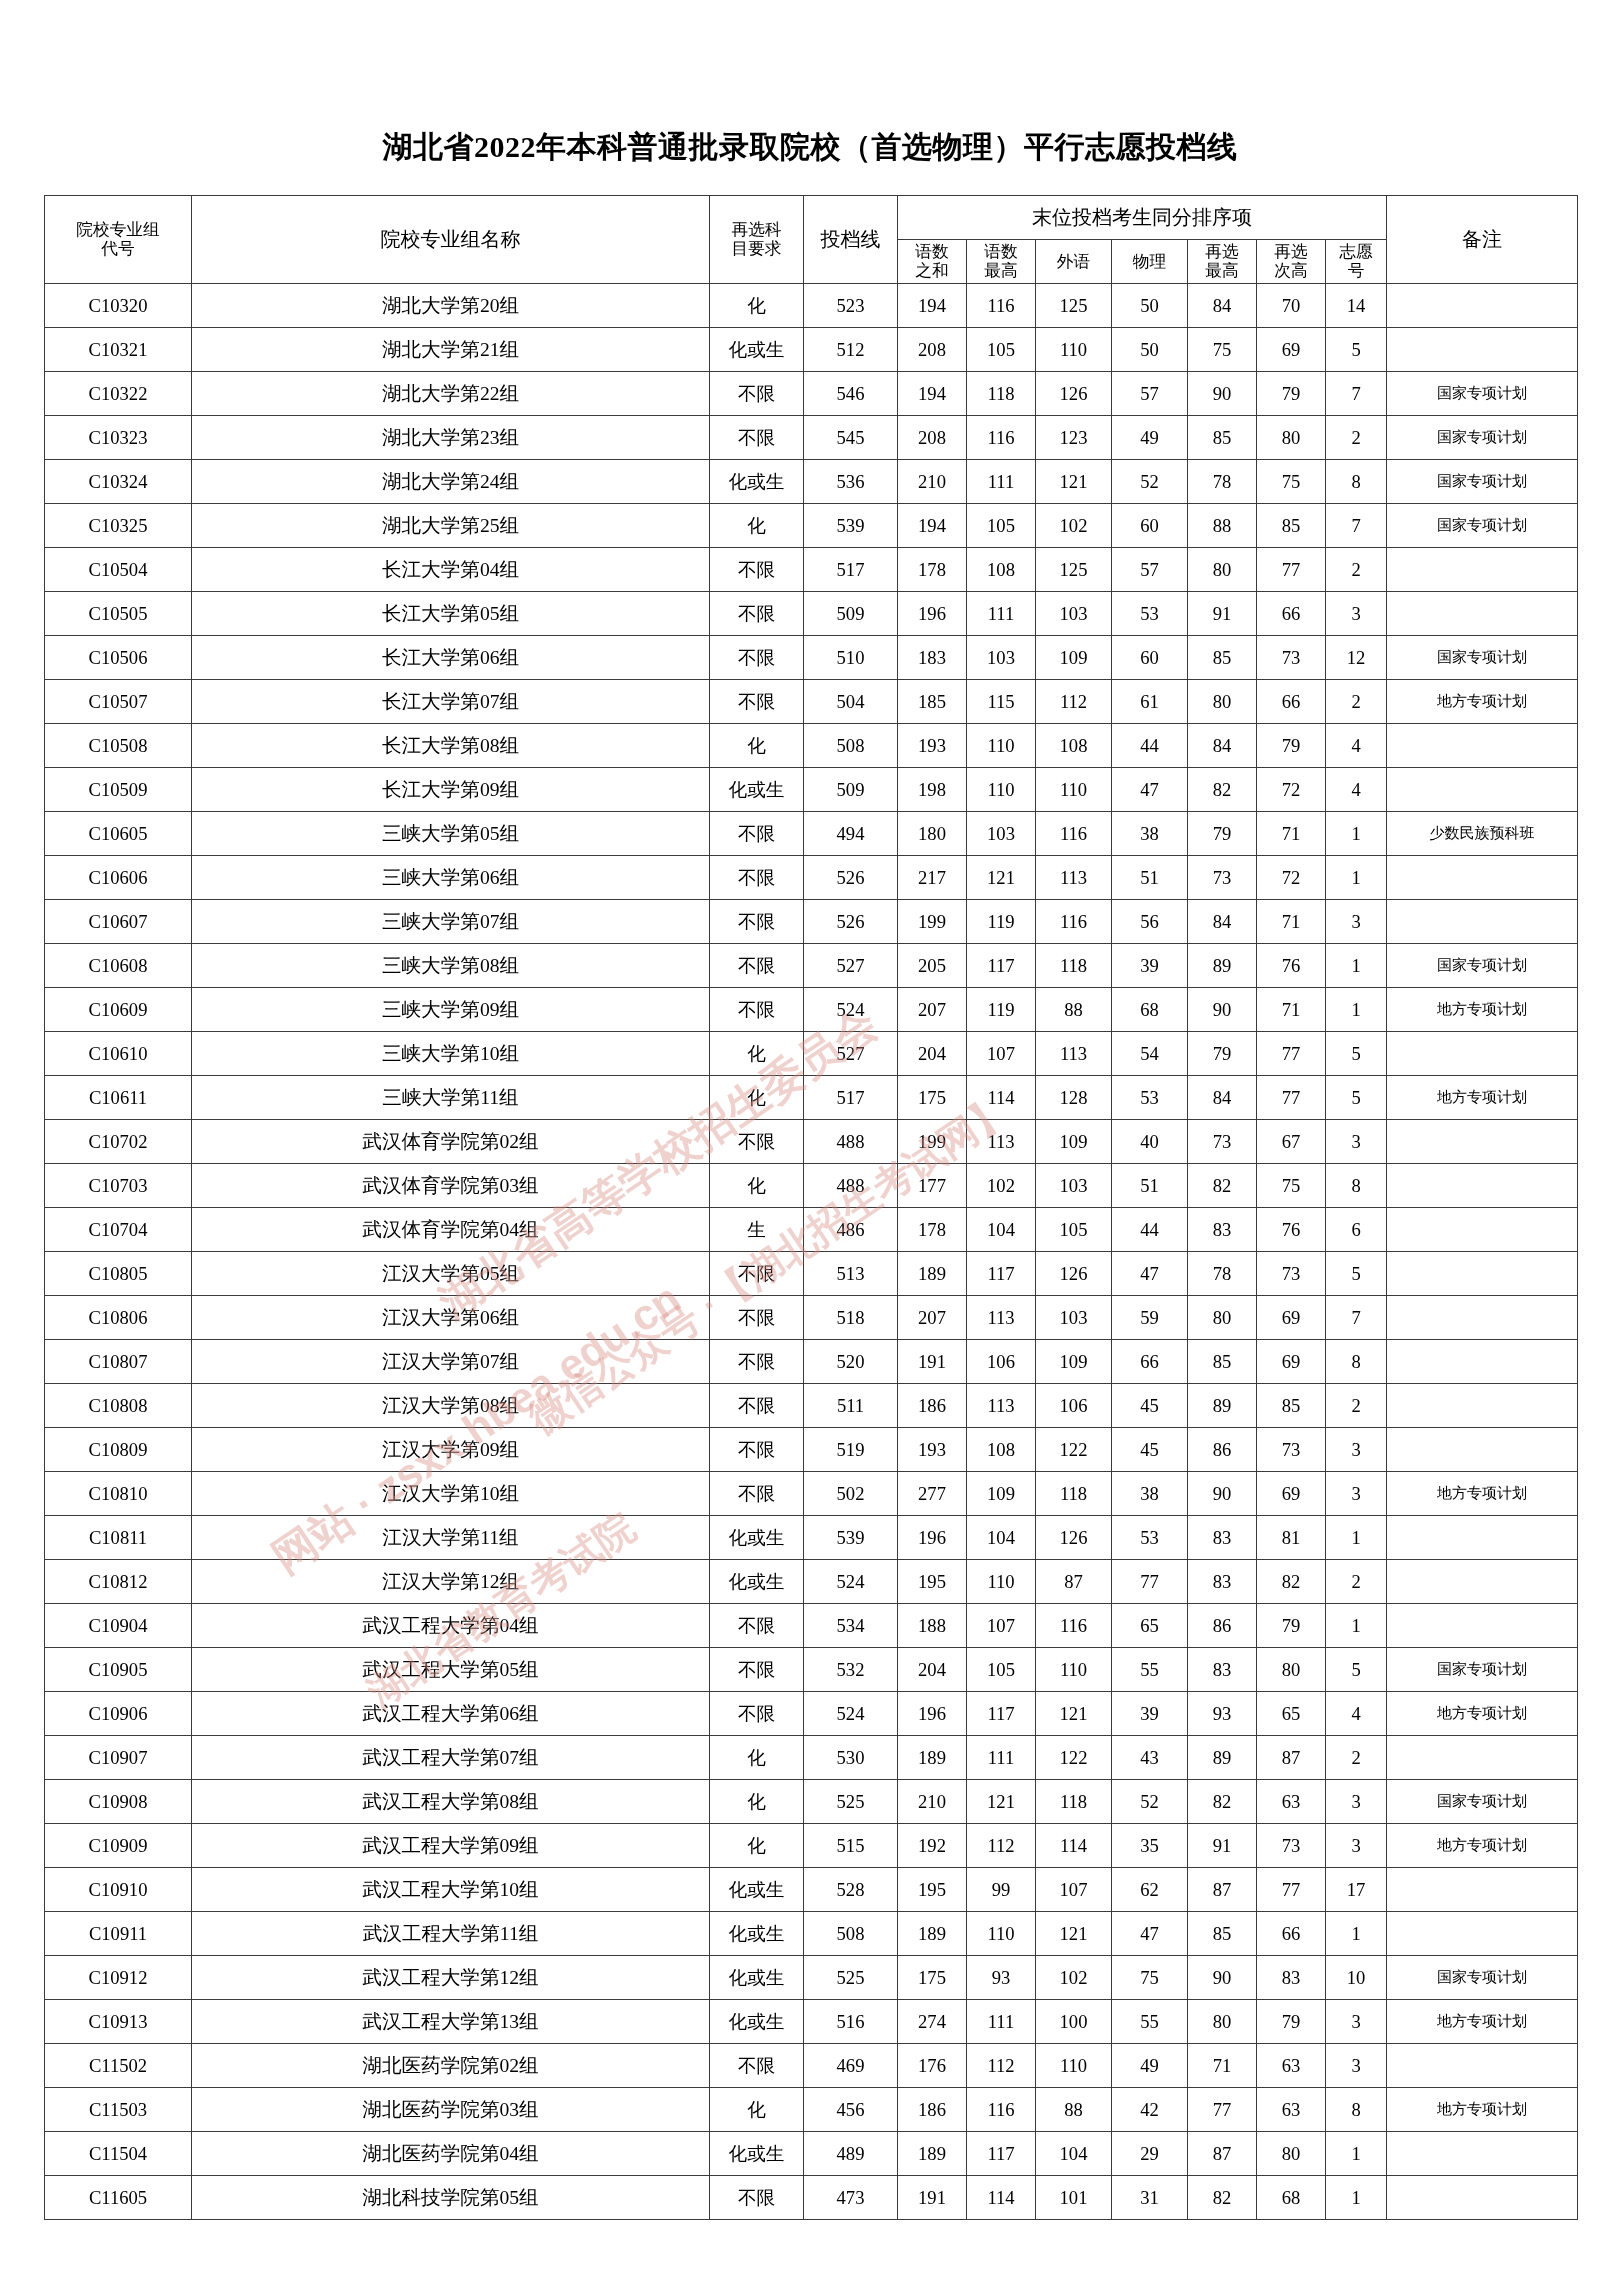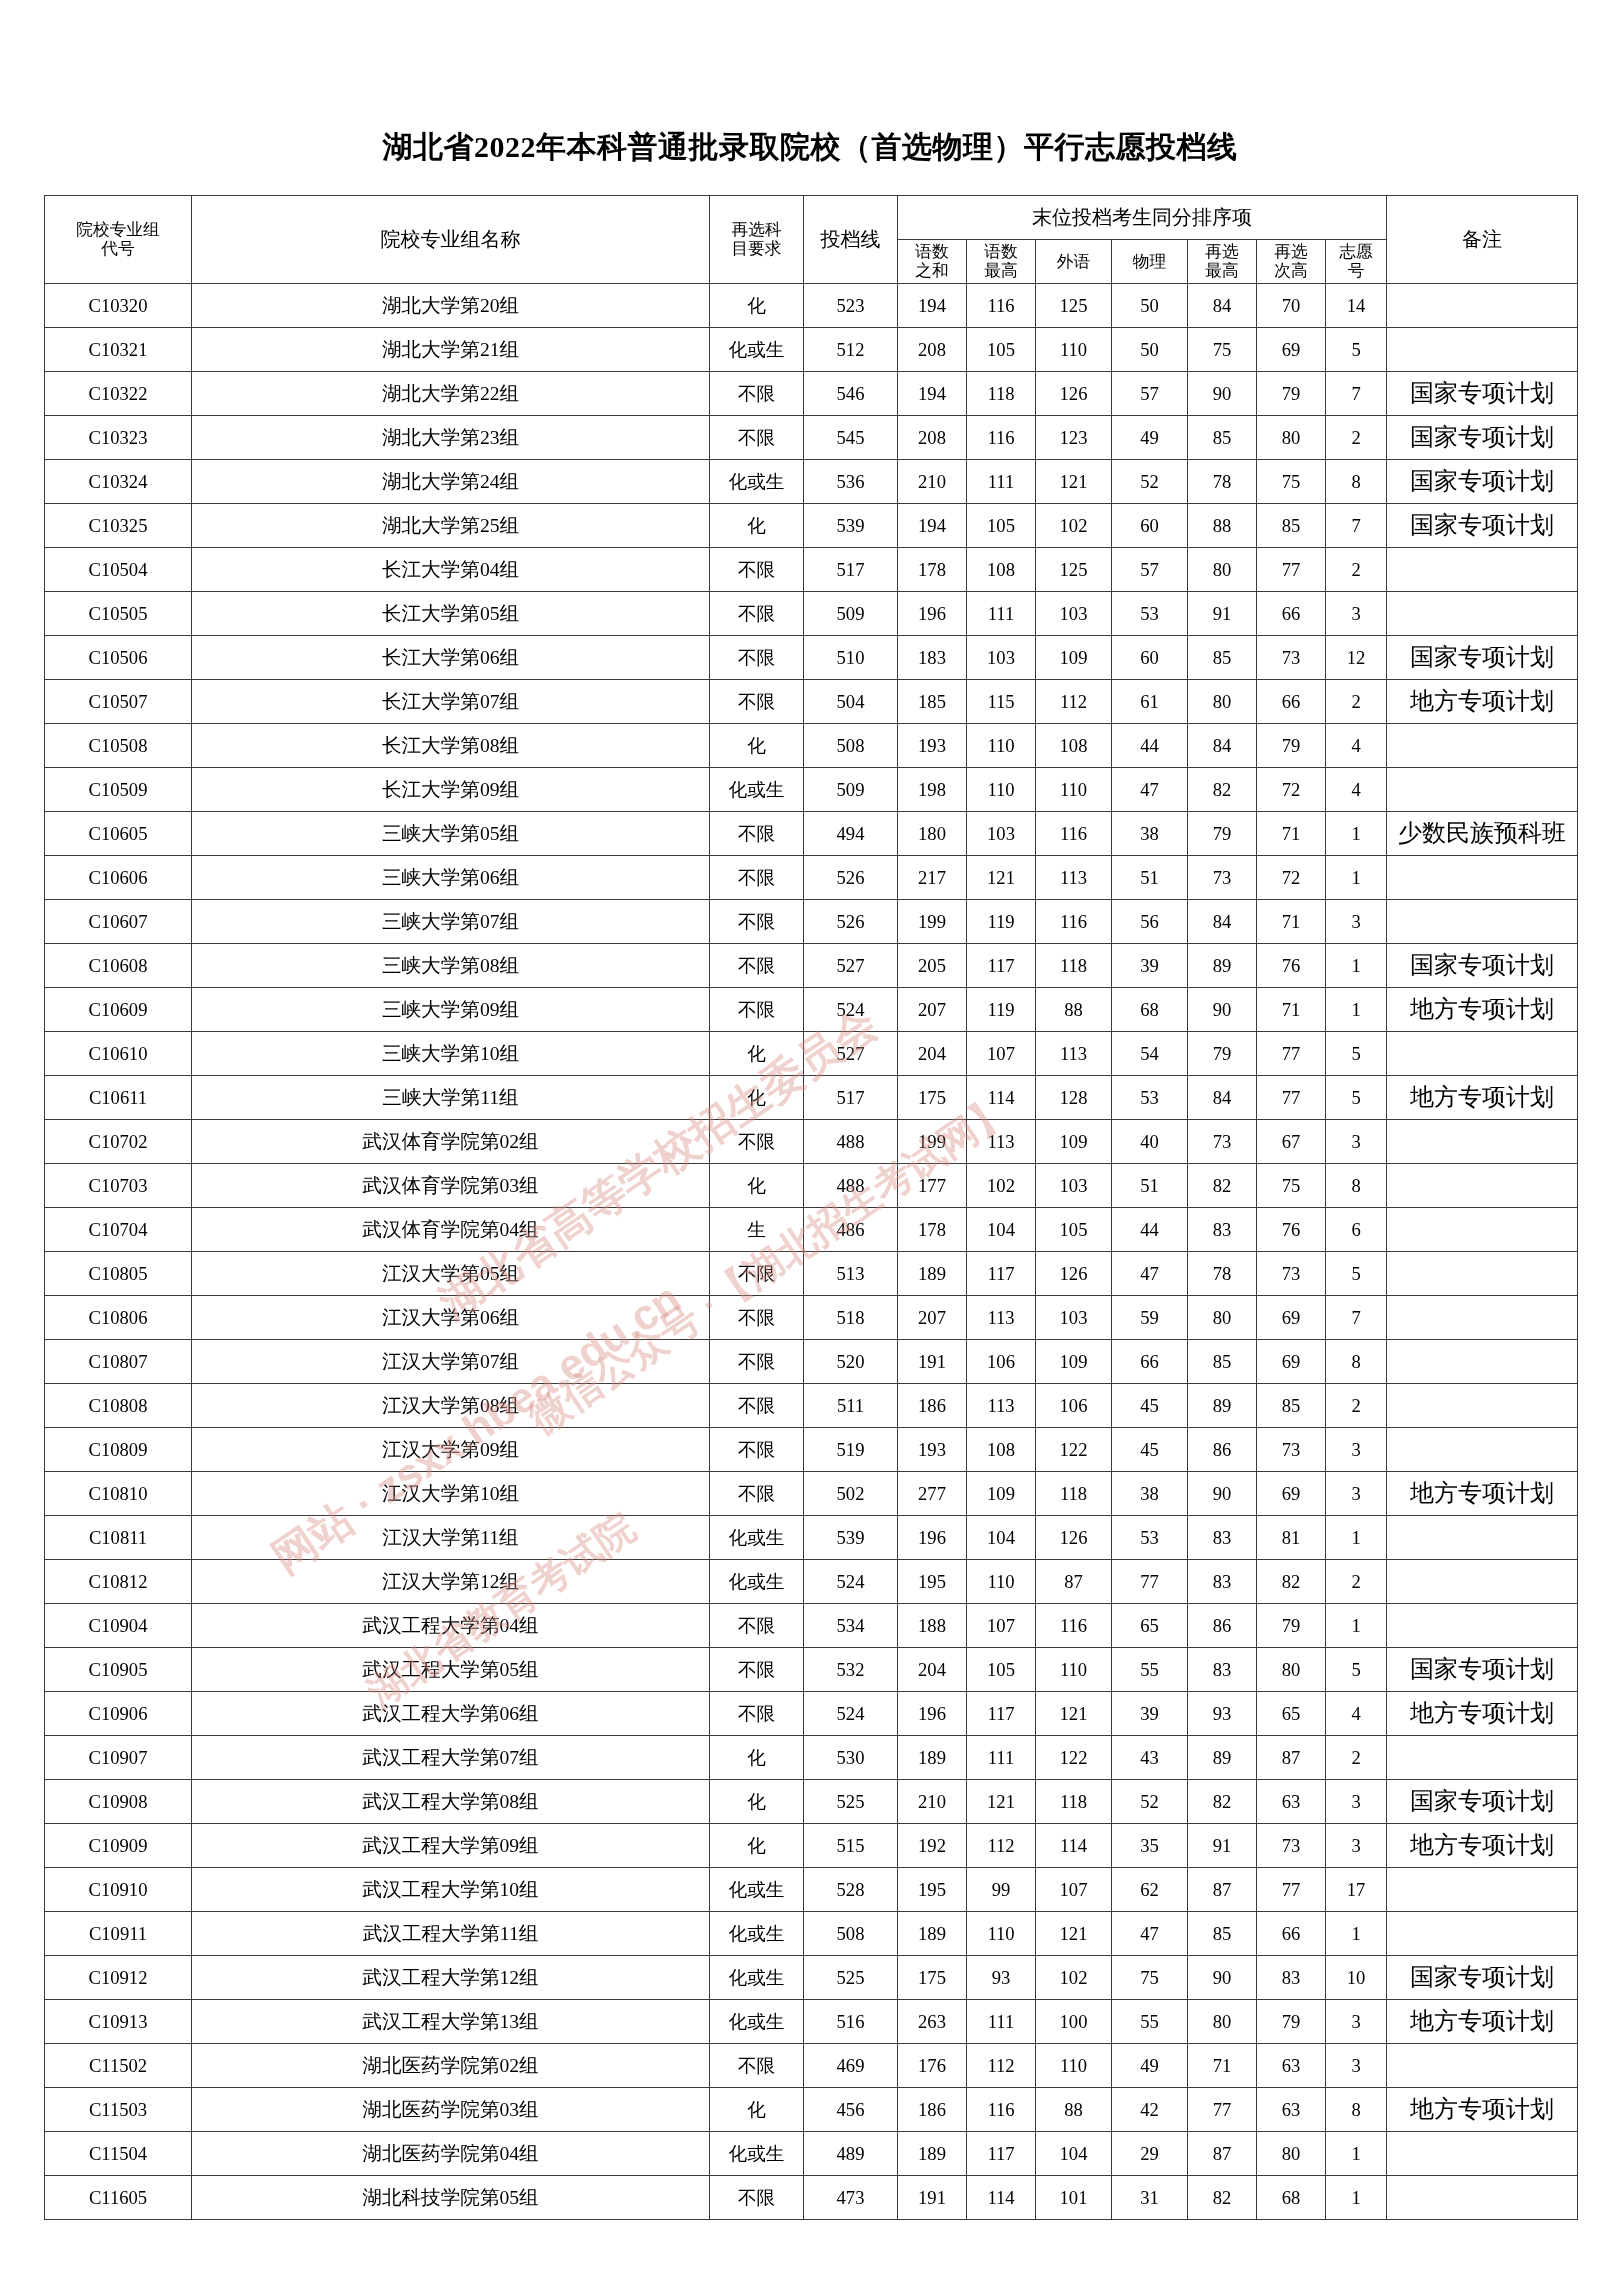--- a/index.html
+++ b/index.html
@@ -57,21 +57,21 @@
   }
   td.col-code {
     font-size: 18.6px;
   }
   td.col-name {
     text-align: left;
     padding-left: 11.8px;
     font-size: 19.6px;
   }
   td.col-note {
-    font-size: 24px;
+    font-size: 15px;
   }
   
   col.c-code   { width: 147px; }
   col.c-name   { width: 518px; }
   col.c-req    { width: 94px; }
   col.c-line   { width: 94px; }
   col.c-sum    { width: 69px; }
   col.c-max    { width: 69px; }
   col.c-for    { width: 76px; }
   col.c-phy    { width: 76px; }
@@ -713,21 +713,21 @@
           <td class="col-rmax">90</td>
           <td class="col-rsec">83</td>
           <td class="col-wish">10</td>
           <td class="col-note">国家专项计划</td>
         </tr>
         <tr>
           <td class="col-code">C10913</td>
           <td class="col-name">武汉工程大学第13组</td>
           <td class="col-req">化或生</td>
           <td class="col-line">516</td>
-          <td class="col-sum">263</td>
+          <td class="col-sum">274</td>
           <td class="col-max">111</td>
           <td class="col-foreign">100</td>
           <td class="col-physics">55</td>
           <td class="col-rmax">80</td>
           <td class="col-rsec">79</td>
           <td class="col-wish">3</td>
           <td class="col-note">地方专项计划</td>
         </tr>
         <tr>
           <td class="col-code">C11502</td>

